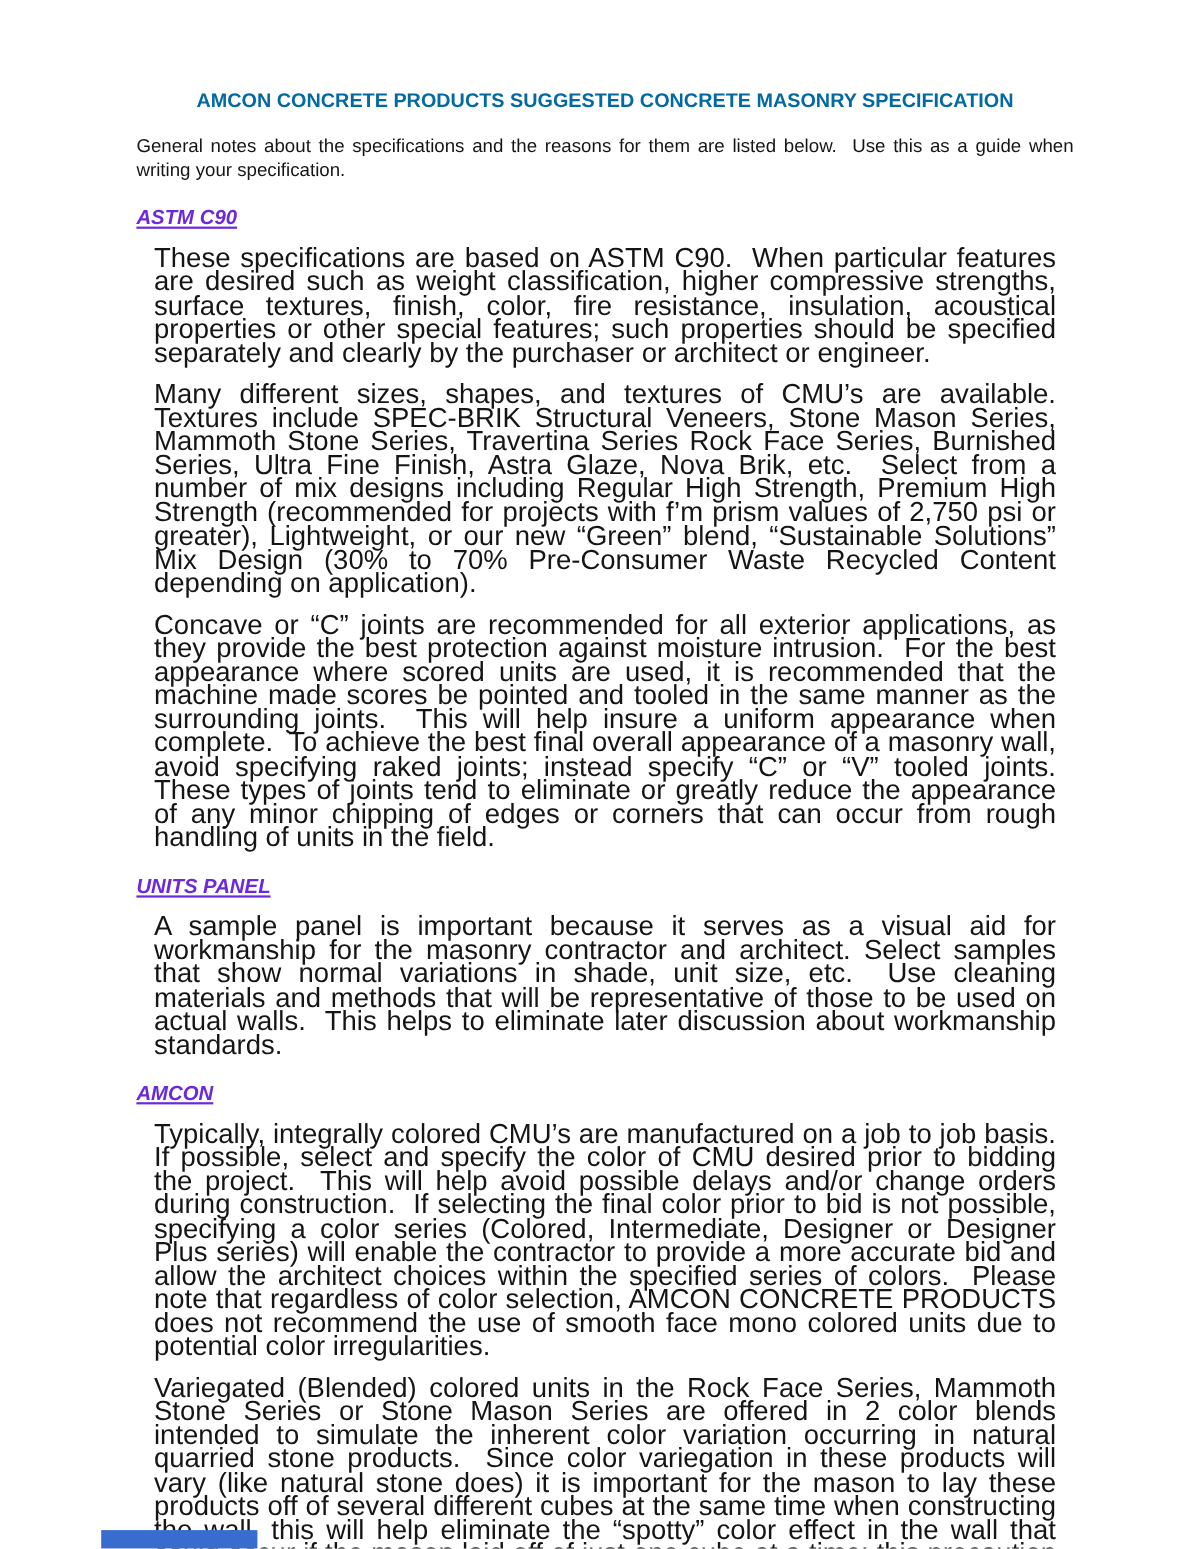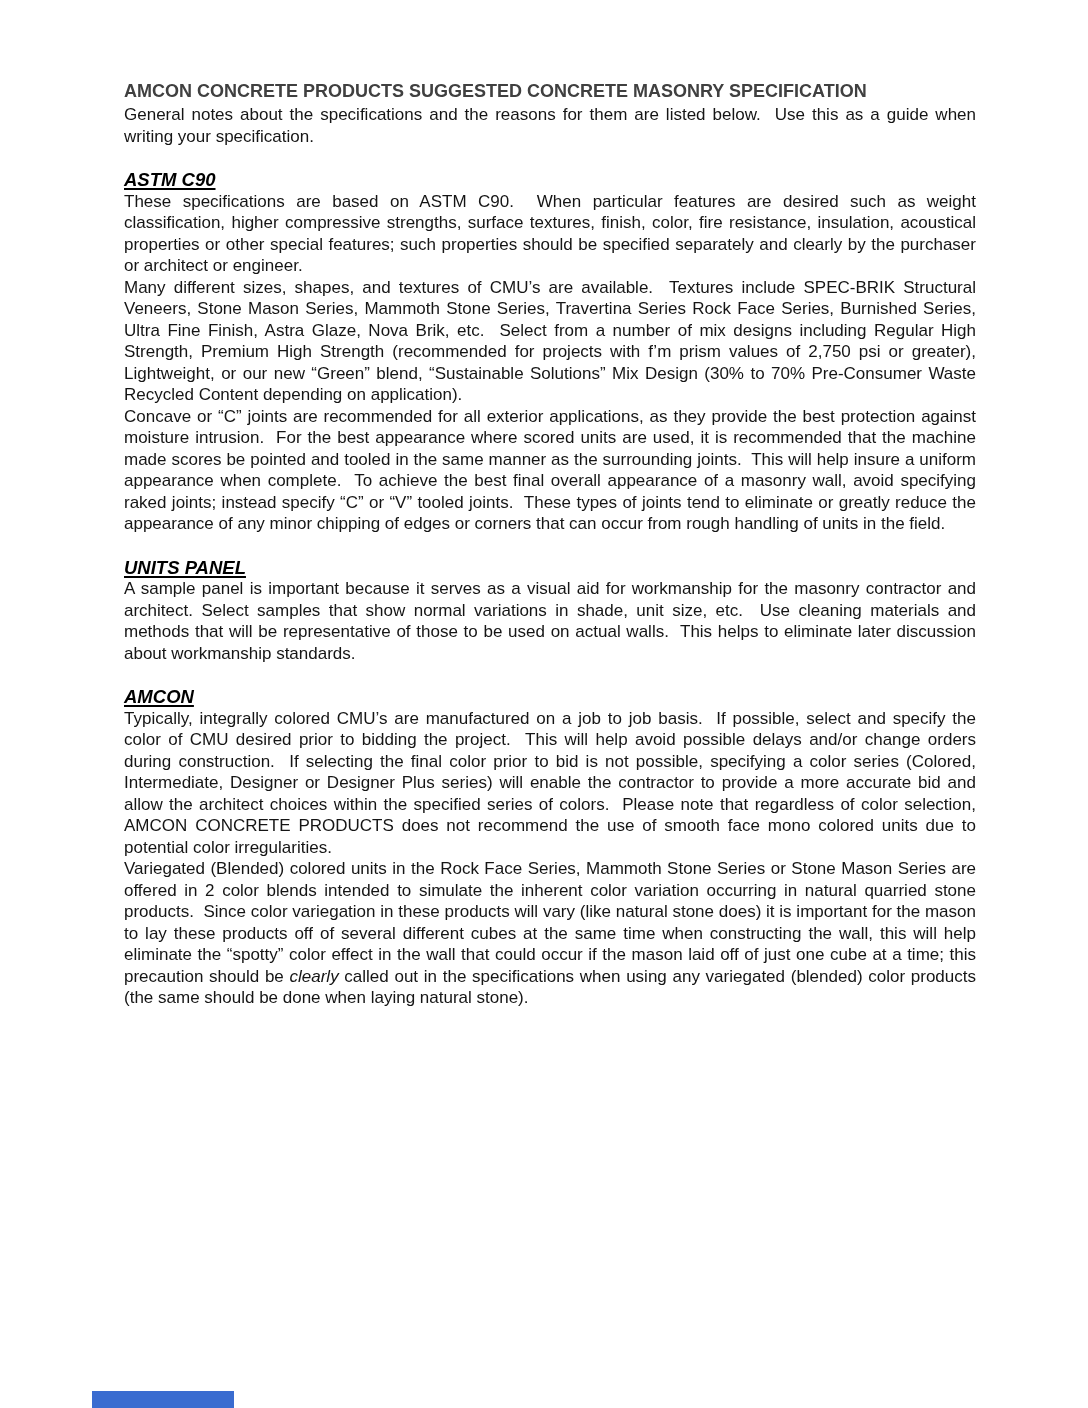--- a/index.html
+++ b/index.html
@@ -17,47 +17,48 @@
   .content {
     position: absolute;
     top: 79px;
     left: 124px;
     width: 852px;
   }
   .title {
     font-size: 18px;
     font-weight: bold;
     line-height: 25px;
-    margin: 0 0 0 0;
-    color: #404040;
+    margin: 0 0 18px 0;
+    color: #0369a1;
+    text-align: center;
   }
   .intro {
     font-size: 17px;
     line-height: 21.5px;
     text-align: justify;
     white-space: pre-wrap;
     margin: 0;
   }
   .sec-heading {
     font-size: 18.5px;
     font-weight: bold;
     font-style: italic;
     text-decoration: underline;
     text-decoration-thickness: 2px;
     text-underline-offset: 2px;
     line-height: 21.5px;
     margin: 22px 0 0 0;
-    color: #000000;
+    color: #6d28d9;
   }
   .sec-body {
-    font-size: 17px;
+    font-size: 25px;
     line-height: 21.5px;
     text-align: justify;
     white-space: pre-wrap;
-    margin: 0;
+    margin: 16px;
   }
   .em-italic { font-style: italic; }
   .footer-bar {
     position: absolute;
     left: 92px;
     top: 1391px;
     width: 142px;
     height: 17px;
     background: #3a6cd0;
   }

